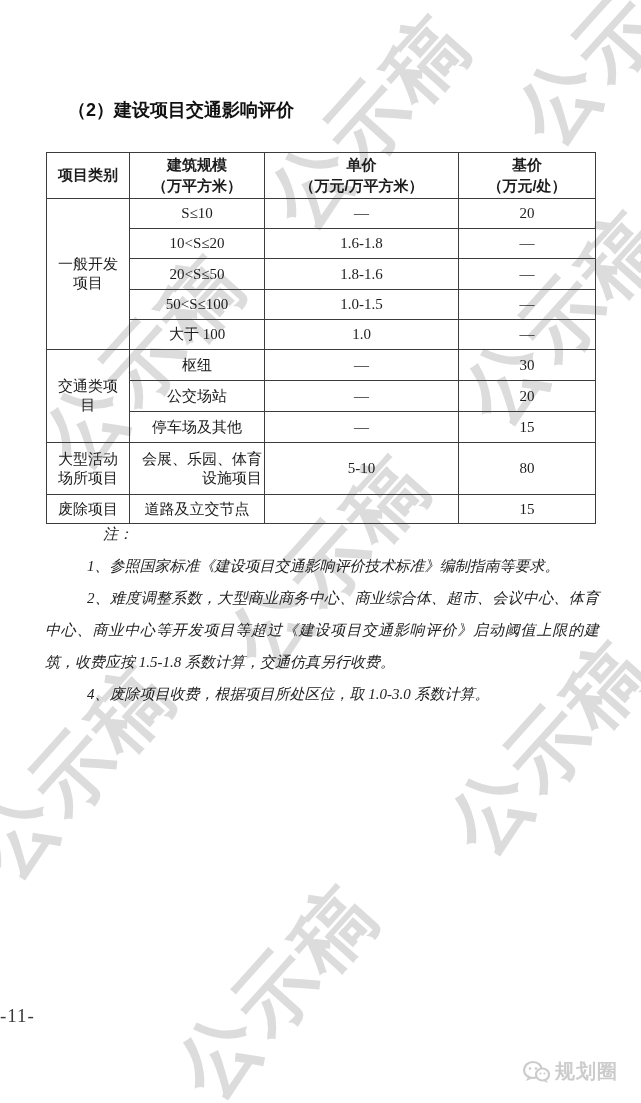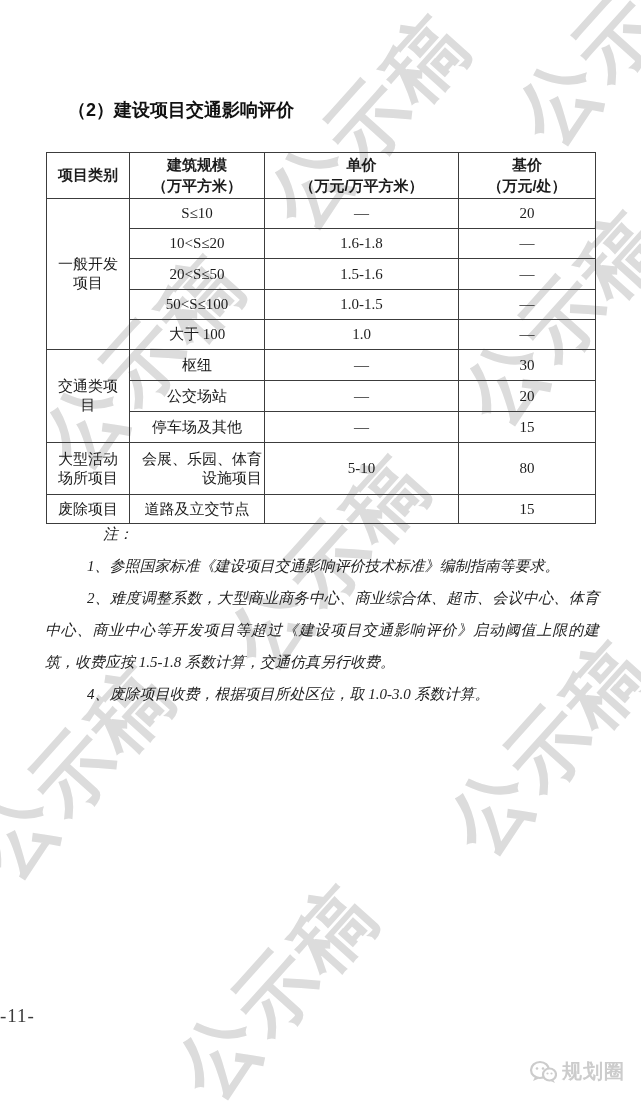--- a/index.html
+++ b/index.html
@@ -84,21 +84,21 @@
   
   .page-number{
     position:absolute;left:0;right:18px;top:1005px;
     text-align:left;
     font-size:19px;
     letter-spacing:1px;
     color:#3a3a3a;
     z-index:2;
   }
   .brand{
-    position:absolute;right:16px;top:1058px;
+    position:absolute;right:23px;top:1058px;
     display:flex;align-items:center;gap:5px;
     z-index:2;
   }
   .brand .brand-text{
     font-family:"Liberation Sans","DejaVu Sans",sans-serif;
     font-weight:700;
     font-size:20px;
     color:#cccccc;
     letter-spacing:1px;
   }
@@ -153,21 +153,21 @@
         <td>—</td>
         <td>20</td>
       </tr>
       <tr class="r30">
         <td>10&lt;S≤20</td>
         <td>1.6-1.8</td>
         <td>—</td>
       </tr>
       <tr class="r31">
         <td>20&lt;S≤50</td>
-        <td>1.5-1.6</td>
+        <td>1.8-1.6</td>
         <td>—</td>
       </tr>
       <tr class="r30">
         <td>50&lt;S≤100</td>
         <td>1.0-1.5</td>
         <td>—</td>
       </tr>
       <tr class="r30">
         <td>大于 100</td>
         <td>1.0</td>

